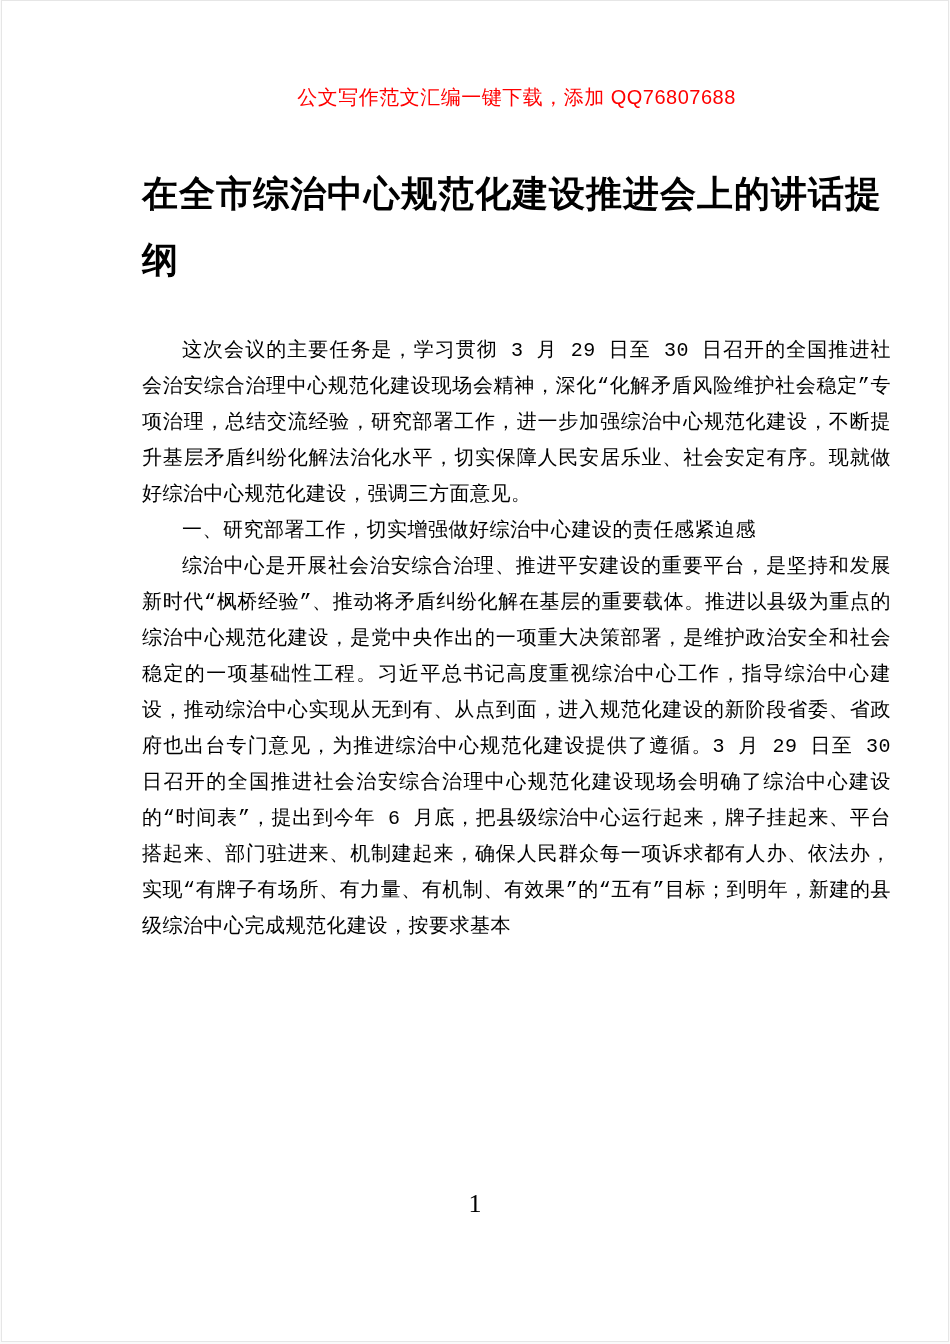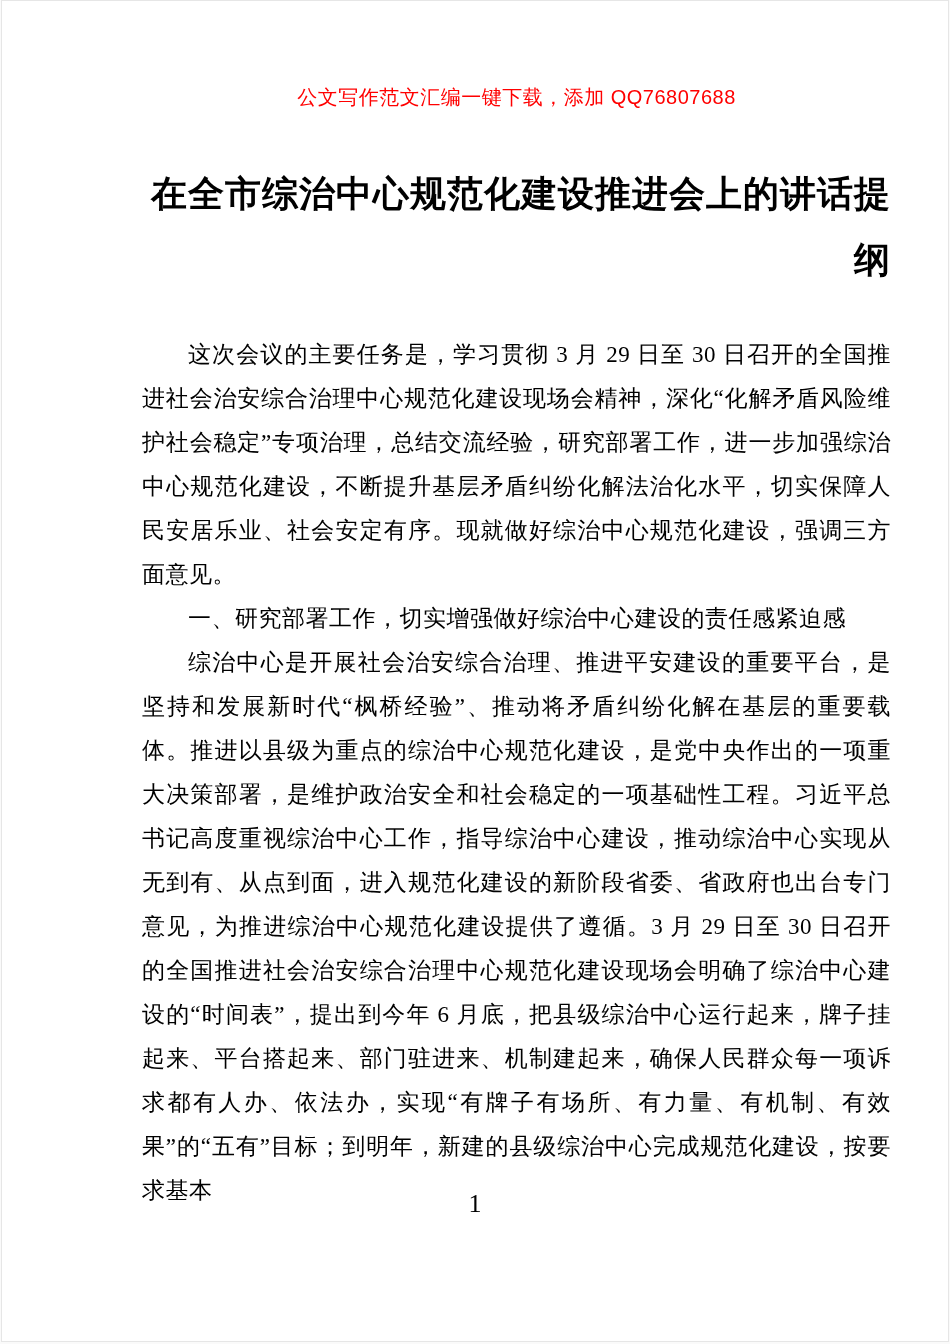--- a/index.html
+++ b/index.html
@@ -22,32 +22,33 @@
   .promo {
     text-align: center;
     color: #ff0000;
     font-size: 20px;
     line-height: 24px;
     font-family: "Liberation Sans", sans-serif;
     letter-spacing: 0.5px;
   }
   .title {
     margin: 52px 0 40px 0;
-    text-align: right;
+    text-align: left;
     font-family: "Liberation Sans", sans-serif;
     font-weight: 700;
     font-size: 36px;
     line-height: 66px;
     letter-spacing: 1px;
   }
   .body-text {
-    font-size: 23px;
-    line-height: 44px;
+    font-size: 20px;
+    line-height: 36px;
     letter-spacing: 0.5px;
     text-align: justify;
+    font-family: Liberation Mono, monospace;
   }
   .para {
     margin: 0;
     text-indent: 2em;
   }
   .page-number {
     position: absolute;
     left: 0;
     right: 0;
     bottom: 122px;

